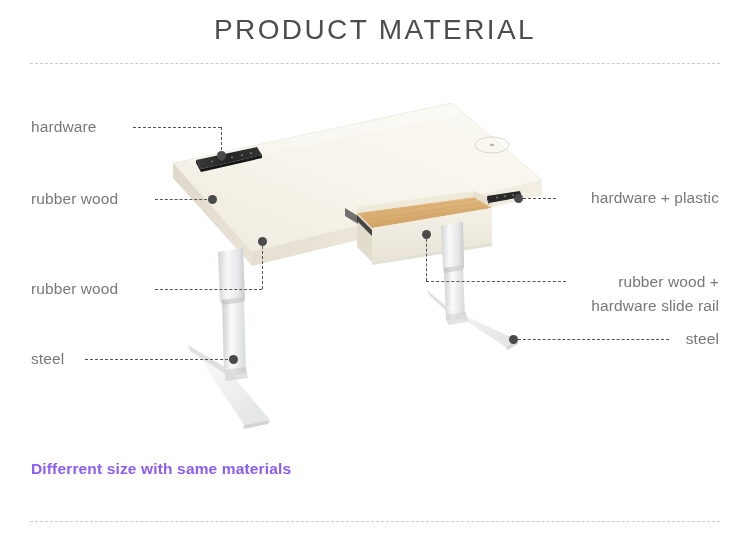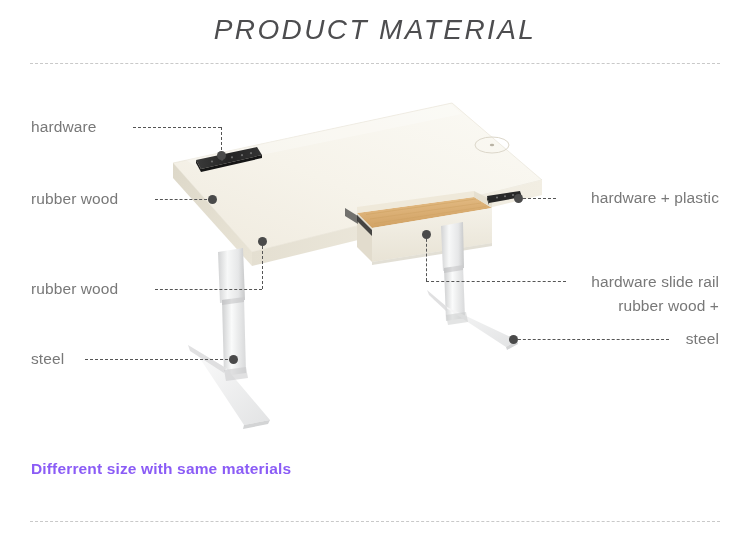--- a/index.html
+++ b/index.html
@@ -31,21 +31,20 @@
     left: 0;
     top: 13px;
     width: 750px;
     text-align: center;
     font-size: 28px;
     font-weight: 400;
     letter-spacing: 2.4px;
     color: #4d4d4f;
     line-height: 34px;
     white-space: nowrap;
-    font-style: italic;
   }
 
   .divider {
     position: absolute;
     left: 30px;
     width: 690px;
     height: 0;
     border-top: 1px dashed #c9c9c9;
   }
   .divider.top    { top: 63px; }
@@ -260,22 +259,22 @@
 
   <div class="label left" style="left:31px; top:349px;">steel</div>
   <div class="lead-h" style="left:85px; top:359px; width:148px;"></div>
   <div class="dot" style="left:233px; top:359px;"></div>
 
   <div class="label right" style="right:31px; top:188px;">hardware + plastic</div>
   <div class="lead-h" style="left:518px; top:198px; width:38px;"></div>
   <div class="dot" style="left:518px; top:198px;"></div>
 
   <div class="label right" style="right:31px; top:270px; line-height:24px;">
+    <div>rubber wood +</div>
     <div>hardware slide rail</div>
-    <div>rubber wood +</div>
   </div>
   <div class="lead-h" style="left:426px; top:281px; width:140px;"></div>
   <div class="lead-v" style="left:426px; top:234px; height:47px;"></div>
   <div class="dot" style="left:426px; top:234px;"></div>
 
   <div class="label right" style="right:31px; top:329px;">steel</div>
   <div class="lead-h" style="left:513px; top:339px; width:156px;"></div>
   <div class="dot" style="left:513px; top:339px;"></div>
 
   <div class="footer-note">Differrent size with same materials</div>

